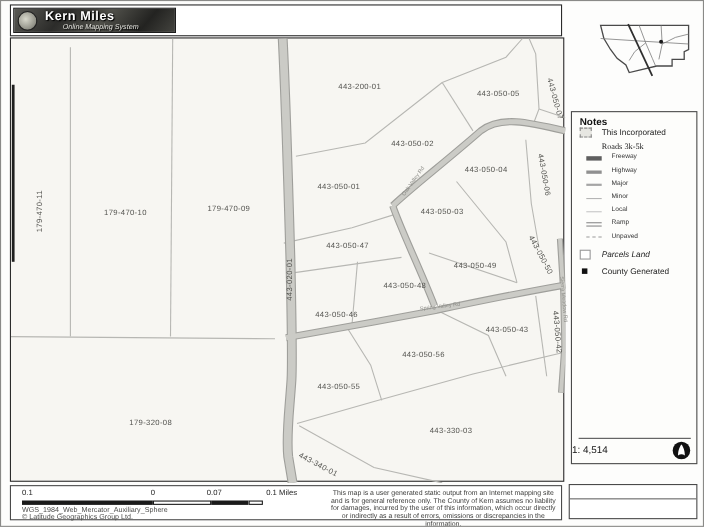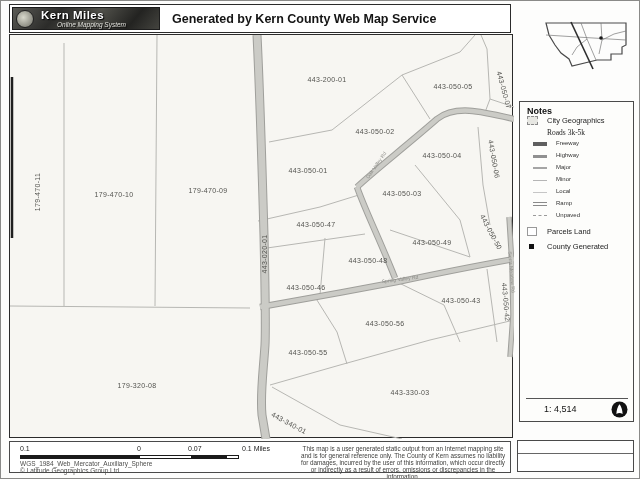--- a/index.html
+++ b/index.html
@@ -30,21 +30,21 @@
         transform:translate(-50%,-50%);}
   .road-label{position:absolute;font-size:5px;color:#8d8d88;white-space:nowrap;transform:translate(-50%,-50%);}
 
   
   #legend{position:absolute;left:518px;top:100px;width:115px;height:321px;border:1px solid #4a4a4a;background:#fdfdfb;}
   #legend-title{position:absolute;left:7px;top:4px;font-size:9px;font-weight:bold;color:#111;}
   .lg-row{position:absolute;left:0;width:100%;height:12px;}
   .lg-icon{position:absolute;}
   .lg-label{position:absolute;color:#222;white-space:nowrap;}
   #scale-sep{position:absolute;left:6px;top:296px;width:102px;border-top:1px solid #555;}
-  #scale-ratio{position:absolute;left:24px;top:302px;font-size:9px;color:#111;}
+  #scale-ratio{position:absolute;left:0;top:302px;font-size:9px;color:#111;}
   #north-arrow{position:absolute;left:91px;top:299px;}
 
   
   #footerbox{position:absolute;left:8px;top:440px;width:502px;height:32px;border:1px solid #4a4a4a;background:#fff;}
   .scale-lab{position:absolute;top:3px;font-size:7px;color:#222;}
   .bar-seg{position:absolute;top:13px;height:4px;}
   #projection{position:absolute;left:10px;top:18px;font-size:6.5px;color:#4e4e4c;}
   #copyright{position:absolute;left:10px;top:25px;font-size:6.5px;color:#4e4e4c;}
   #disclaimer{position:absolute;left:288px;top:3px;width:210px;font-size:6.3px;line-height:7px;
         color:#3d3d3b;text-align:center;}
@@ -58,21 +58,20 @@
 <body>
 
 <div id="page">
 
   <div id="header">
     <div id="logo">
       <div id="logo-seal"></div>
       <div id="logo-title">Kern Miles</div>
       <div id="logo-subtitle">Online Mapping System</div>
     </div>
-    <div id="page-title">Generated by Kern County Web Map Service</div>
   </div>
 
   <svg id="inset" viewBox="0 0 90 64">
     <g fill="none" stroke="#4a4a4a" stroke-width="1.2">
       <path d="M5,14 L85,14 L85,36 L81,38 L81,45 L70,45 L70,51 L56,51 L31,57 L28,50 L20,44 L14,36 L8,26 Z"></path>
     </g>
     <g fill="none" stroke="#777" stroke-width="0.7">
       <path d="M5,26 L36,28 L85,31"></path>
       <path d="M60,14 L61,31 L58,45"></path>
       <path d="M40,14 L46,30 L52,44 L55,51"></path>
@@ -154,21 +153,21 @@
         <div class="road-label" style="left: 390px; top: 244px; transform: translate(-50%, -50%) rotate(-7deg);">Spring Valley Rd</div>
         <div class="road-label" style="left: 502px; top: 237px; transform: translate(-50%, -50%) rotate(85deg);">Sierra Meadow Rd</div>
       </div>
   </div>
 
   <div id="legend">
     <div id="legend-title">Notes</div>
     <div id="legend-items">
         <div class="lg-row" style="top: 13px;">
           <div class="lg-icon" style="left: 7px; top: 1px; width: 11px; height: 9px; background: rgb(231, 231, 226); border: 1px dashed rgb(138, 138, 138);"></div>
-          <span class="lg-label" style="left: 27px; top: 1px; font-size: 7.5px; color: rgb(29, 29, 29);">City Geographics</span>
+          <span class="lg-label" style="left: 27px; top: 1px; font-size: 7.5px; color: rgb(29, 29, 29);">This Incorporated</span>
         </div>
         <div class="lg-row" style="top: 25px;">
           <span class="lg-label" style="left: 27px; top: 1px; font-size: 7.5px; color: rgb(29, 29, 29); font-family: Liberation Serif, serif;">Roads 3k-5k</span>
         </div>
         <div class="lg-row" style="top: 37px;">
           <div class="lg-icon" style="left: 13px; top: 3px; width: 14px; height: 4px; background: rgb(95, 95, 95);"></div>
           <span class="lg-label" style="left: 36px; top: 1px; font-size: 6px; color: rgb(51, 51, 51);">Freeway</span>
         </div>
         <div class="lg-row" style="top: 49px;">
           <div class="lg-icon" style="left: 13px; top: 3.5px; width: 14px; height: 3px; background: rgb(144, 144, 144);"></div>
@@ -187,21 +186,21 @@
           <span class="lg-label" style="left: 36px; top: 1px; font-size: 6px; color: rgb(51, 51, 51);">Local</span>
         </div>
         <div class="lg-row" style="top: 97px;">
           <div class="lg-icon" style="left: 13px; top: 3px; width: 14px; height: 4px; border-top: 1px solid rgb(138, 138, 138); border-bottom: 1px solid rgb(138, 138, 138);"></div>
           <span class="lg-label" style="left: 36px; top: 1px; font-size: 6px; color: rgb(51, 51, 51);">Ramp</span>
         </div>
         <div class="lg-row" style="top: 109px;">
           <div class="lg-icon" style="left: 13px; top: 4px; width: 14px; height: 0px; border-top: 1px dashed rgb(154, 154, 154);"></div>
           <span class="lg-label" style="left: 36px; top: 1px; font-size: 6px; color: rgb(51, 51, 51);">Unpaved</span>
         </div>
-        <div class="lg-row" style="top: 124px;">
+        <div class="lg-row" style="top: 124px; font-style: italic;">
           <div class="lg-icon" style="left: 7px; top: 1px; width: 10px; height: 9px; background: rgb(255, 255, 255); border: 1px solid rgb(153, 153, 153);"></div>
           <span class="lg-label" style="left: 27px; top: 1px; font-size: 7.5px; color: rgb(29, 29, 29);">Parcels Land</span>
         </div>
         <div class="lg-row" style="top: 139px;">
           <div class="lg-icon" style="left: 9px; top: 3px; width: 5px; height: 5px; background: rgb(17, 17, 17);"></div>
           <span class="lg-label" style="left: 27px; top: 1px; font-size: 7.5px; color: rgb(29, 29, 29);">County Generated</span>
         </div>
       </div>
     <div id="scale-sep"></div>
     <div id="scale-ratio">1: 4,514</div>

